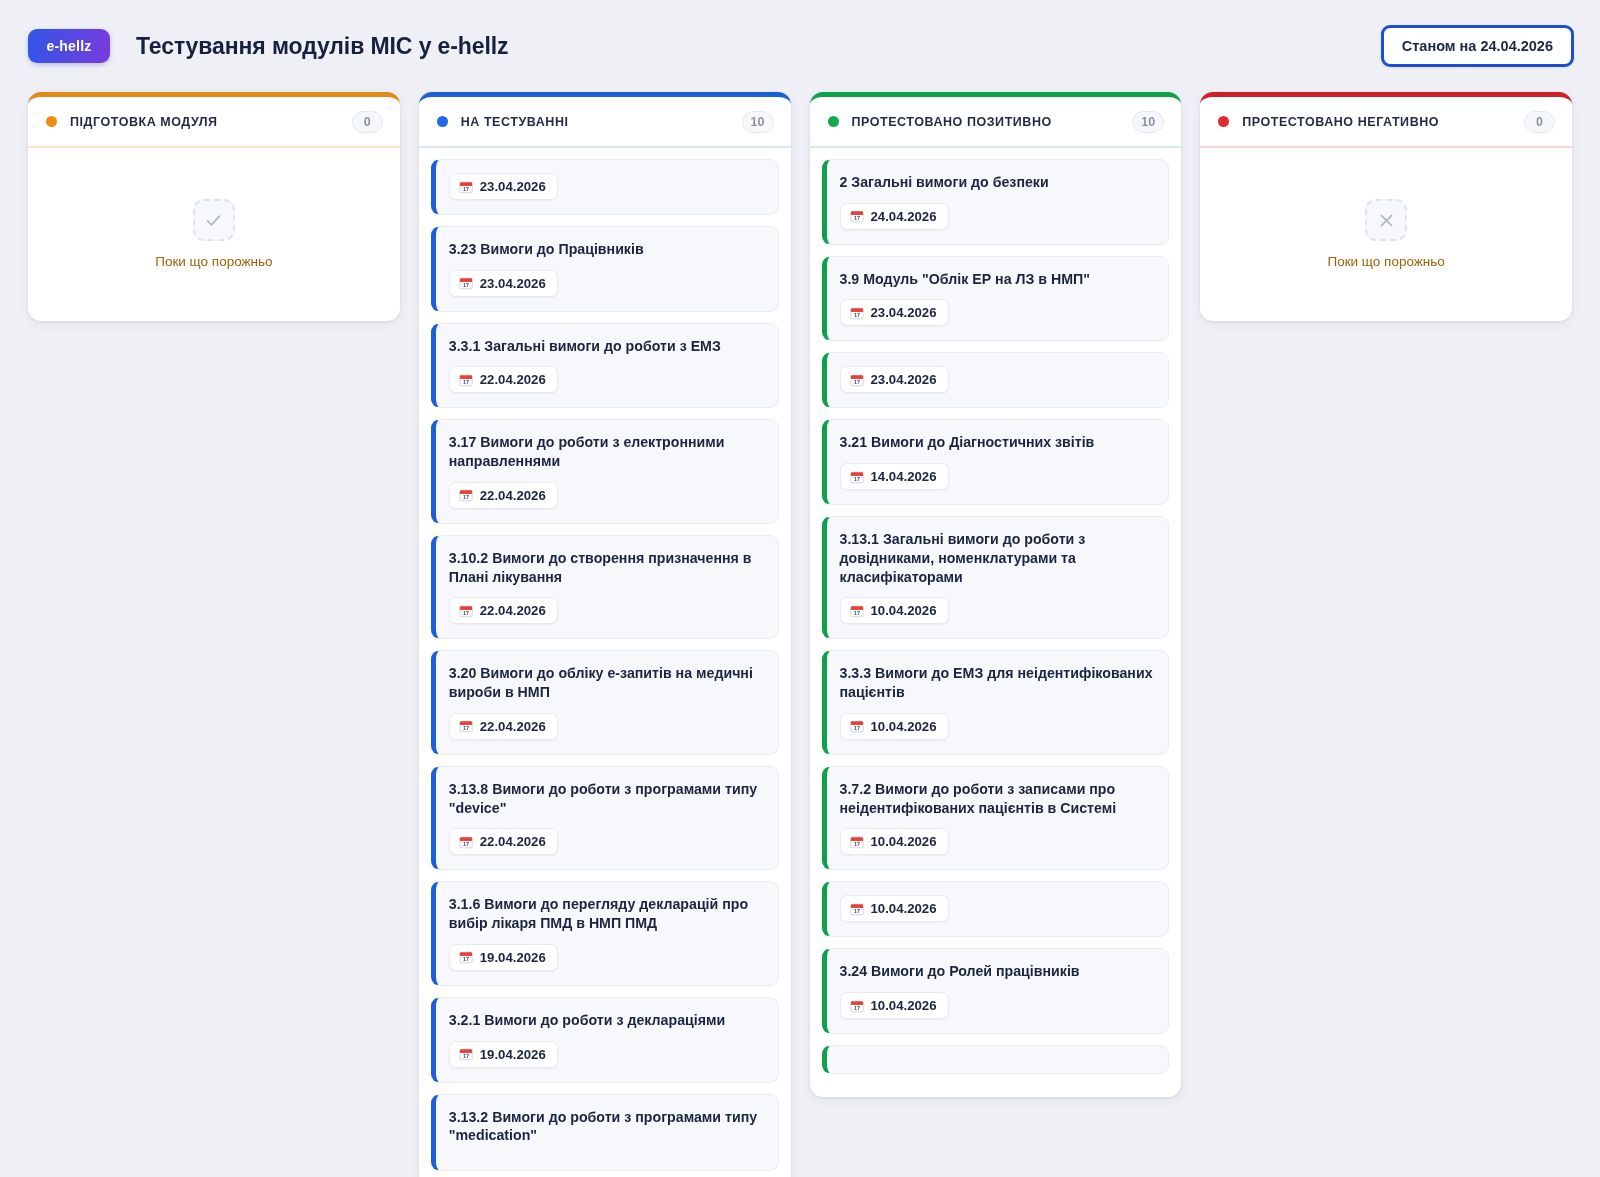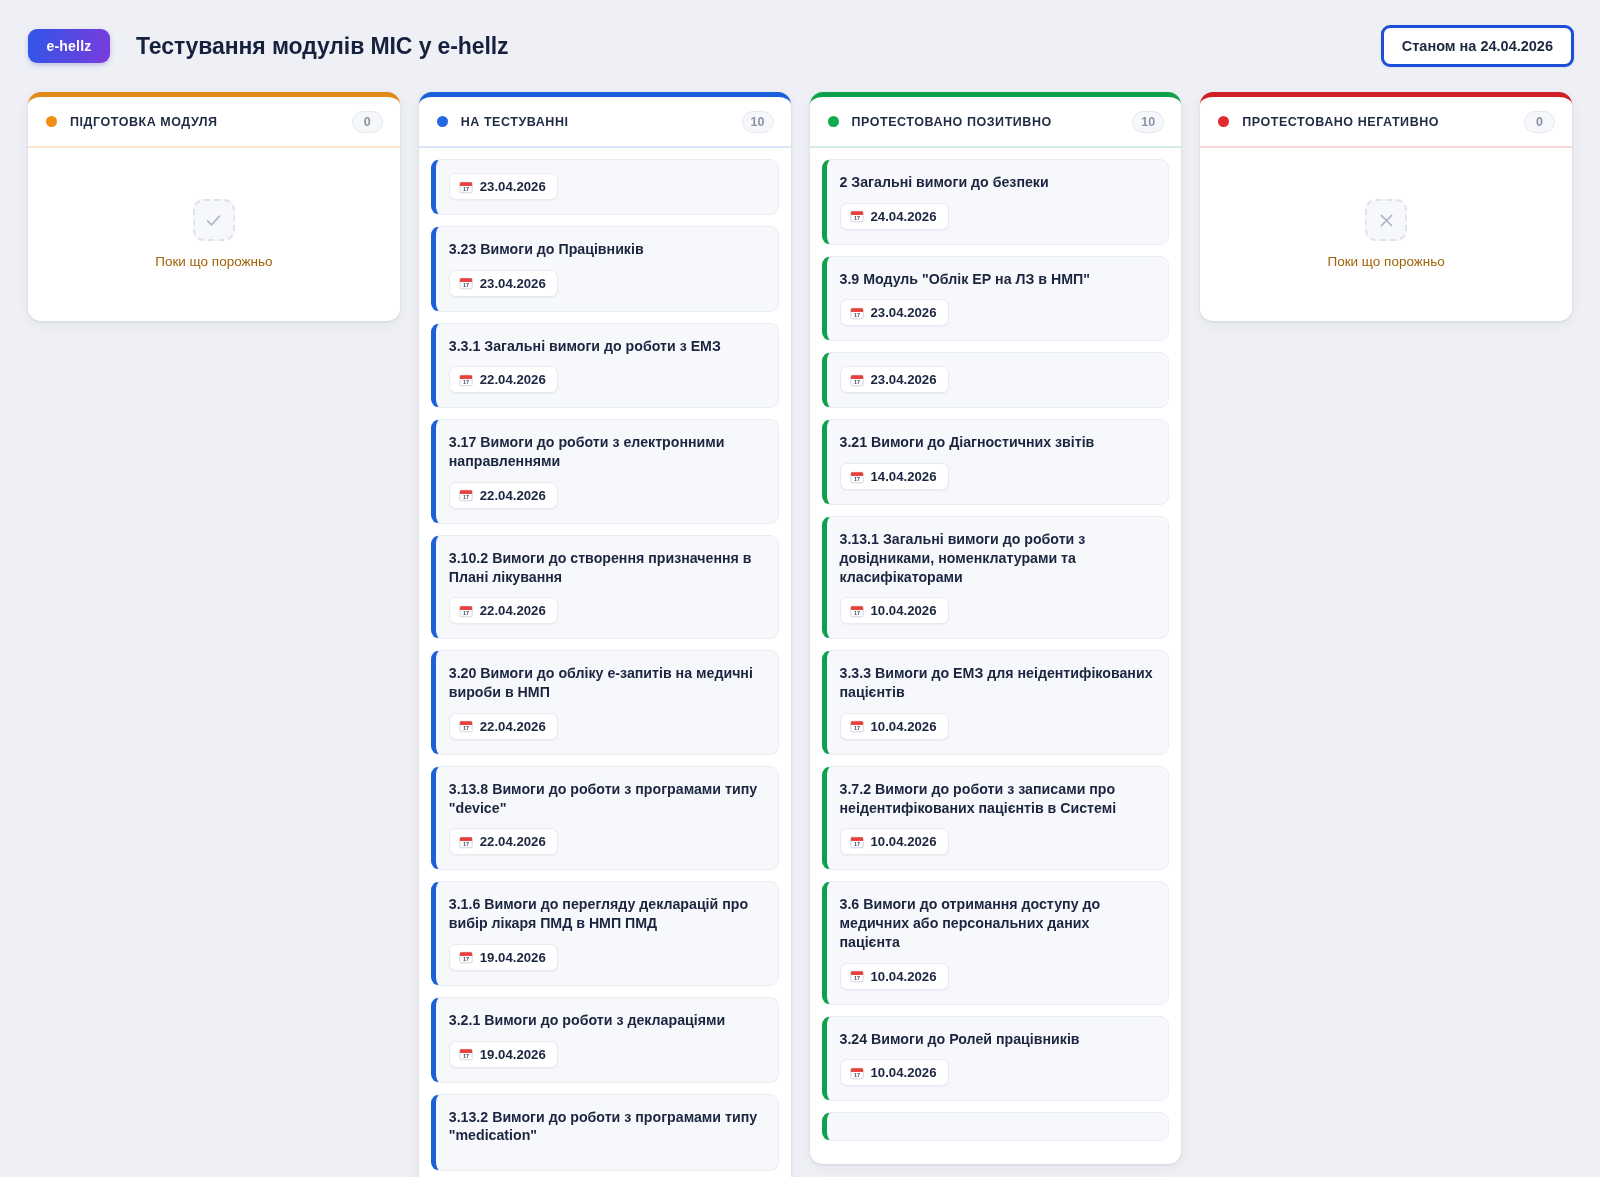--- a/index.html
+++ b/index.html
@@ -358,21 +358,21 @@
           </span></div>
         <div class="card" style="border-left-color: rgb(12, 161, 74);"><div class="card-title">3.7.2 Вимоги до роботи з записами про неідентифікованих пацієнтів в Системі</div><span class="date-chip">
             <svg viewBox="0 0 16 16" class="cal-icon">
               <rect x="1" y="2.6" width="14" height="12" rx="1.6" fill="#ffffff" stroke="#c9ced9" stroke-width="1"></rect>
               <rect x="1" y="2.6" width="14" height="4.1" rx="1.6" fill="#e8413c"></rect>
               <rect x="1" y="5.4" width="14" height="1.3" fill="#e8413c"></rect>
               <text x="8" y="12.6" font-size="6.2" text-anchor="middle" fill="#46506a" font-family="Liberation Sans, sans-serif">17</text>
             </svg>
             <span>10.04.2026</span>
           </span></div>
-        <div class="card" style="border-left-color: rgb(12, 161, 74);"><div class="card-title">3.6 Вимоги до отримання доступу до медичних або персональних даних пацієнта</div><span class="date-chip">
+        <div class="card" style="border-left-color: rgb(12, 161, 74);"><span class="date-chip">
             <svg viewBox="0 0 16 16" class="cal-icon">
               <rect x="1" y="2.6" width="14" height="12" rx="1.6" fill="#ffffff" stroke="#c9ced9" stroke-width="1"></rect>
               <rect x="1" y="2.6" width="14" height="4.1" rx="1.6" fill="#e8413c"></rect>
               <rect x="1" y="5.4" width="14" height="1.3" fill="#e8413c"></rect>
               <text x="8" y="12.6" font-size="6.2" text-anchor="middle" fill="#46506a" font-family="Liberation Sans, sans-serif">17</text>
             </svg>
             <span>10.04.2026</span>
           </span></div>
         <div class="card" style="border-left-color: rgb(12, 161, 74);"><div class="card-title">3.24 Вимоги до Ролей працівників</div><span class="date-chip">
             <svg viewBox="0 0 16 16" class="cal-icon">

